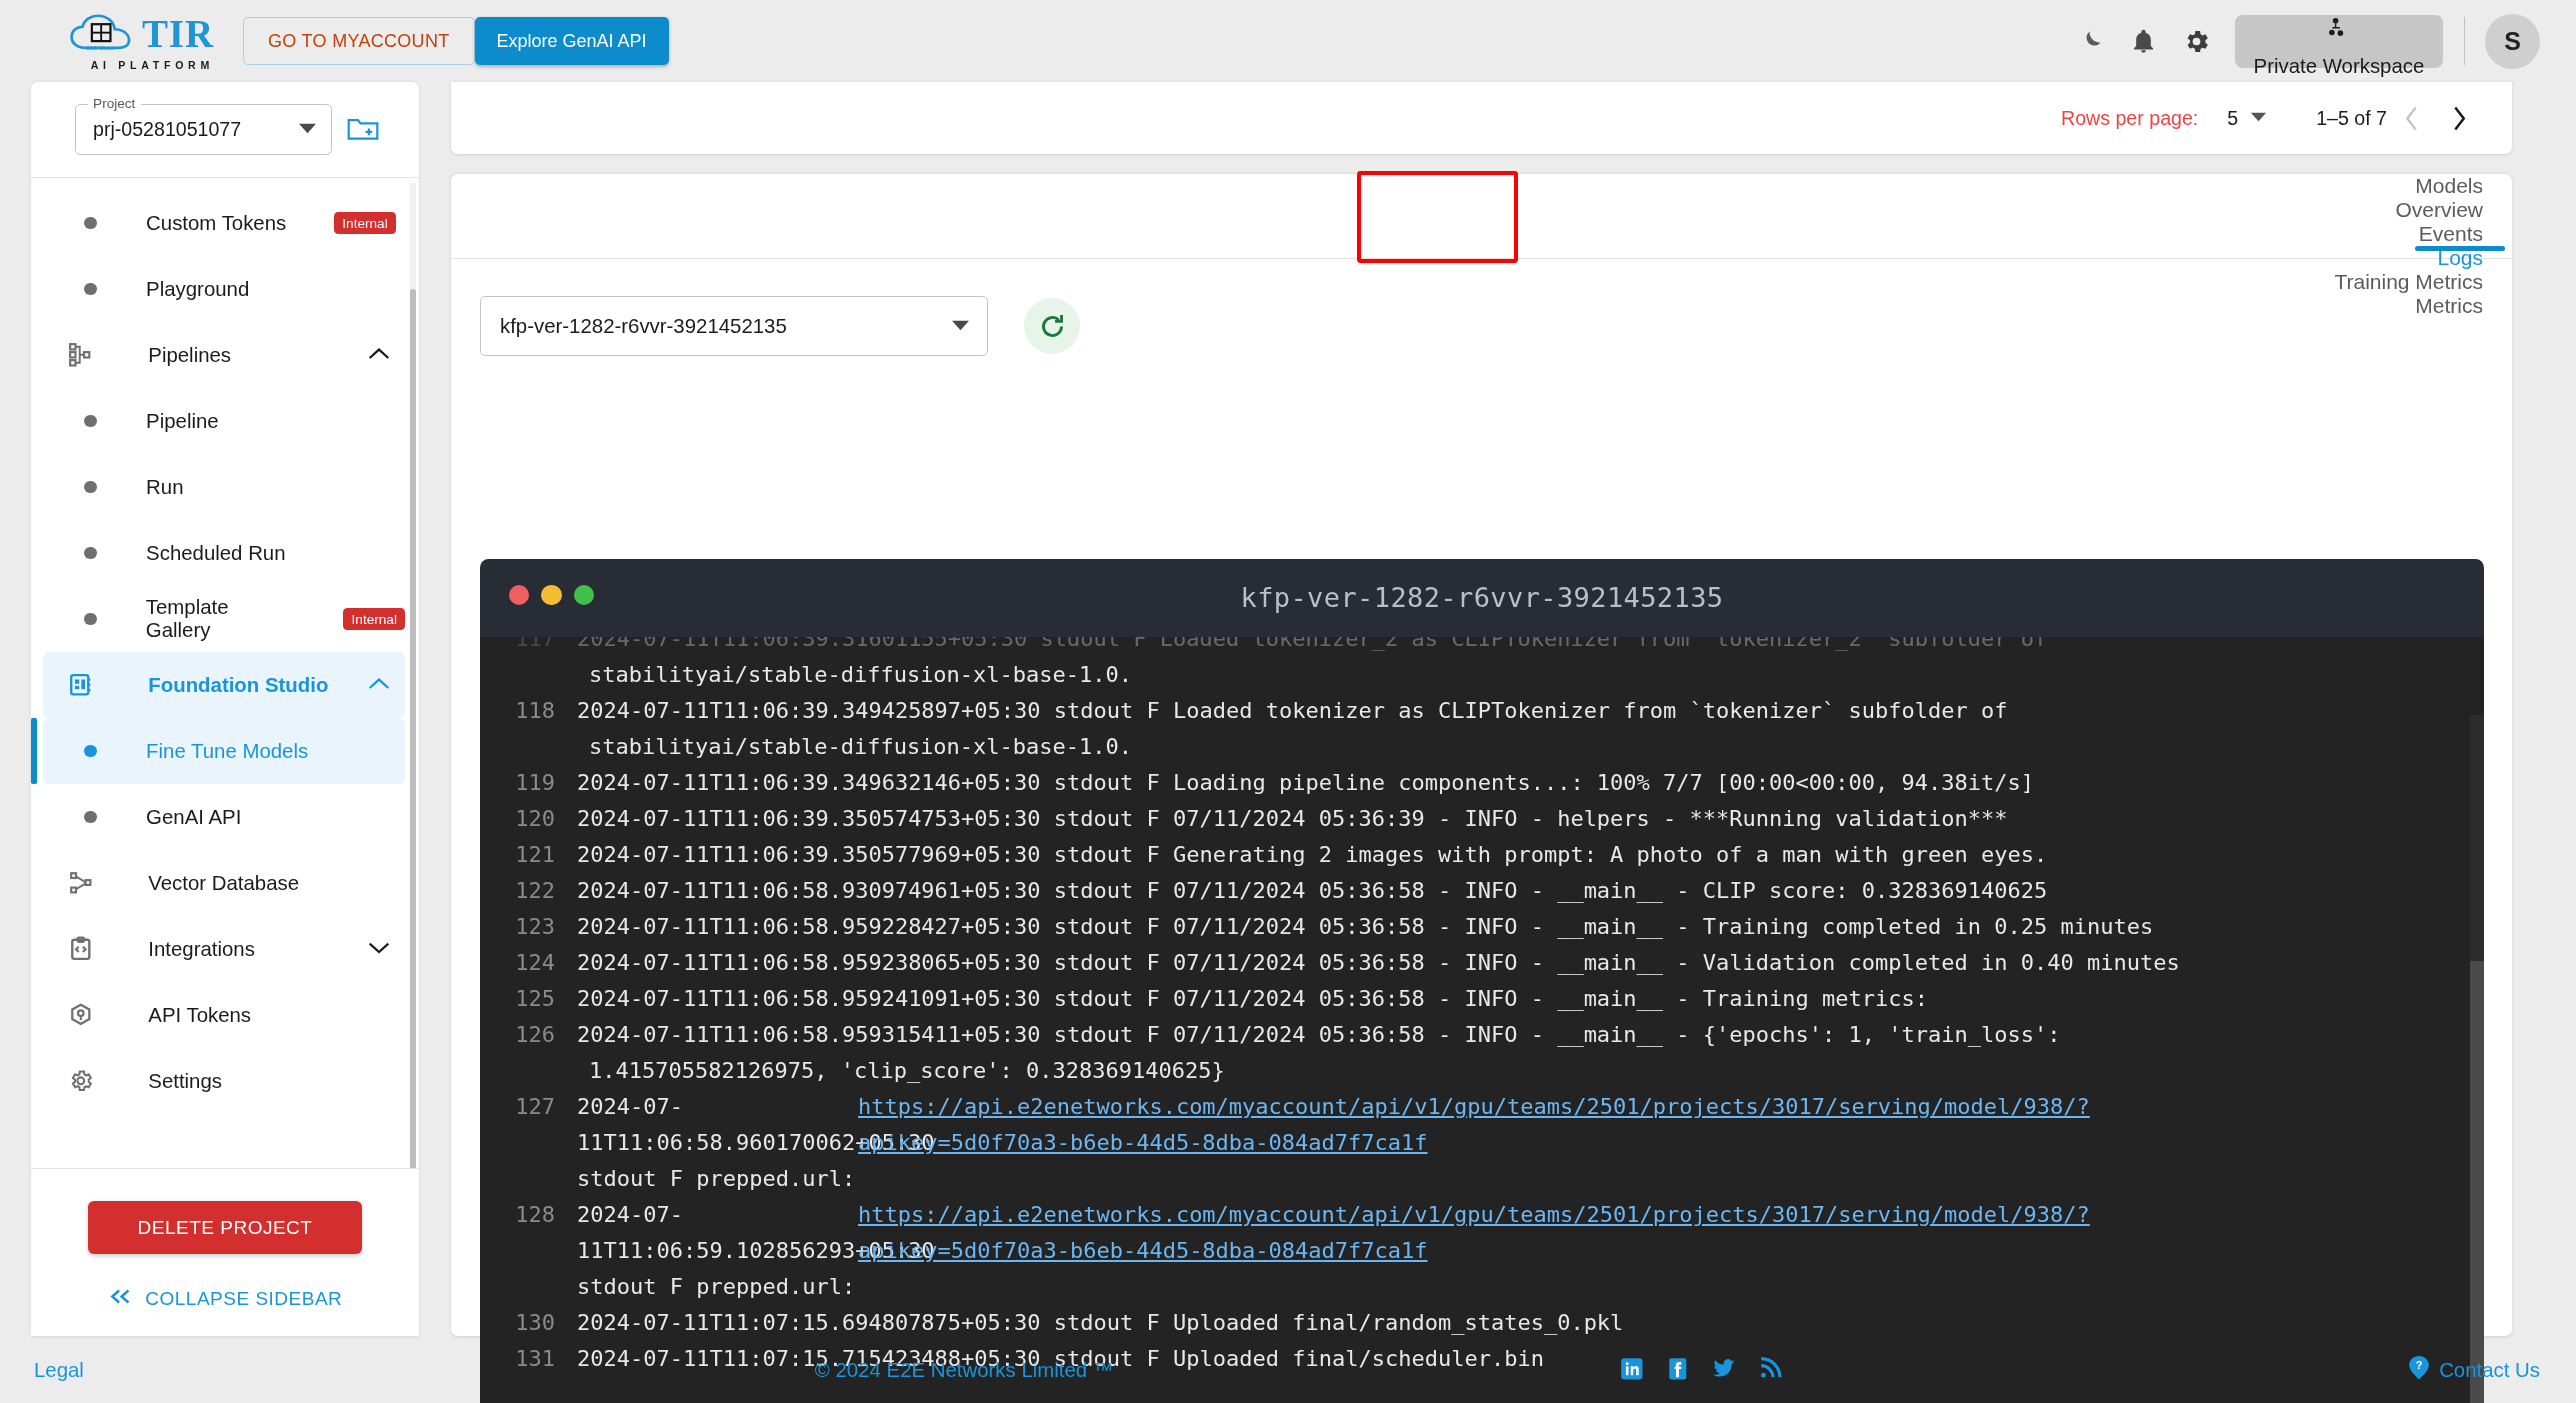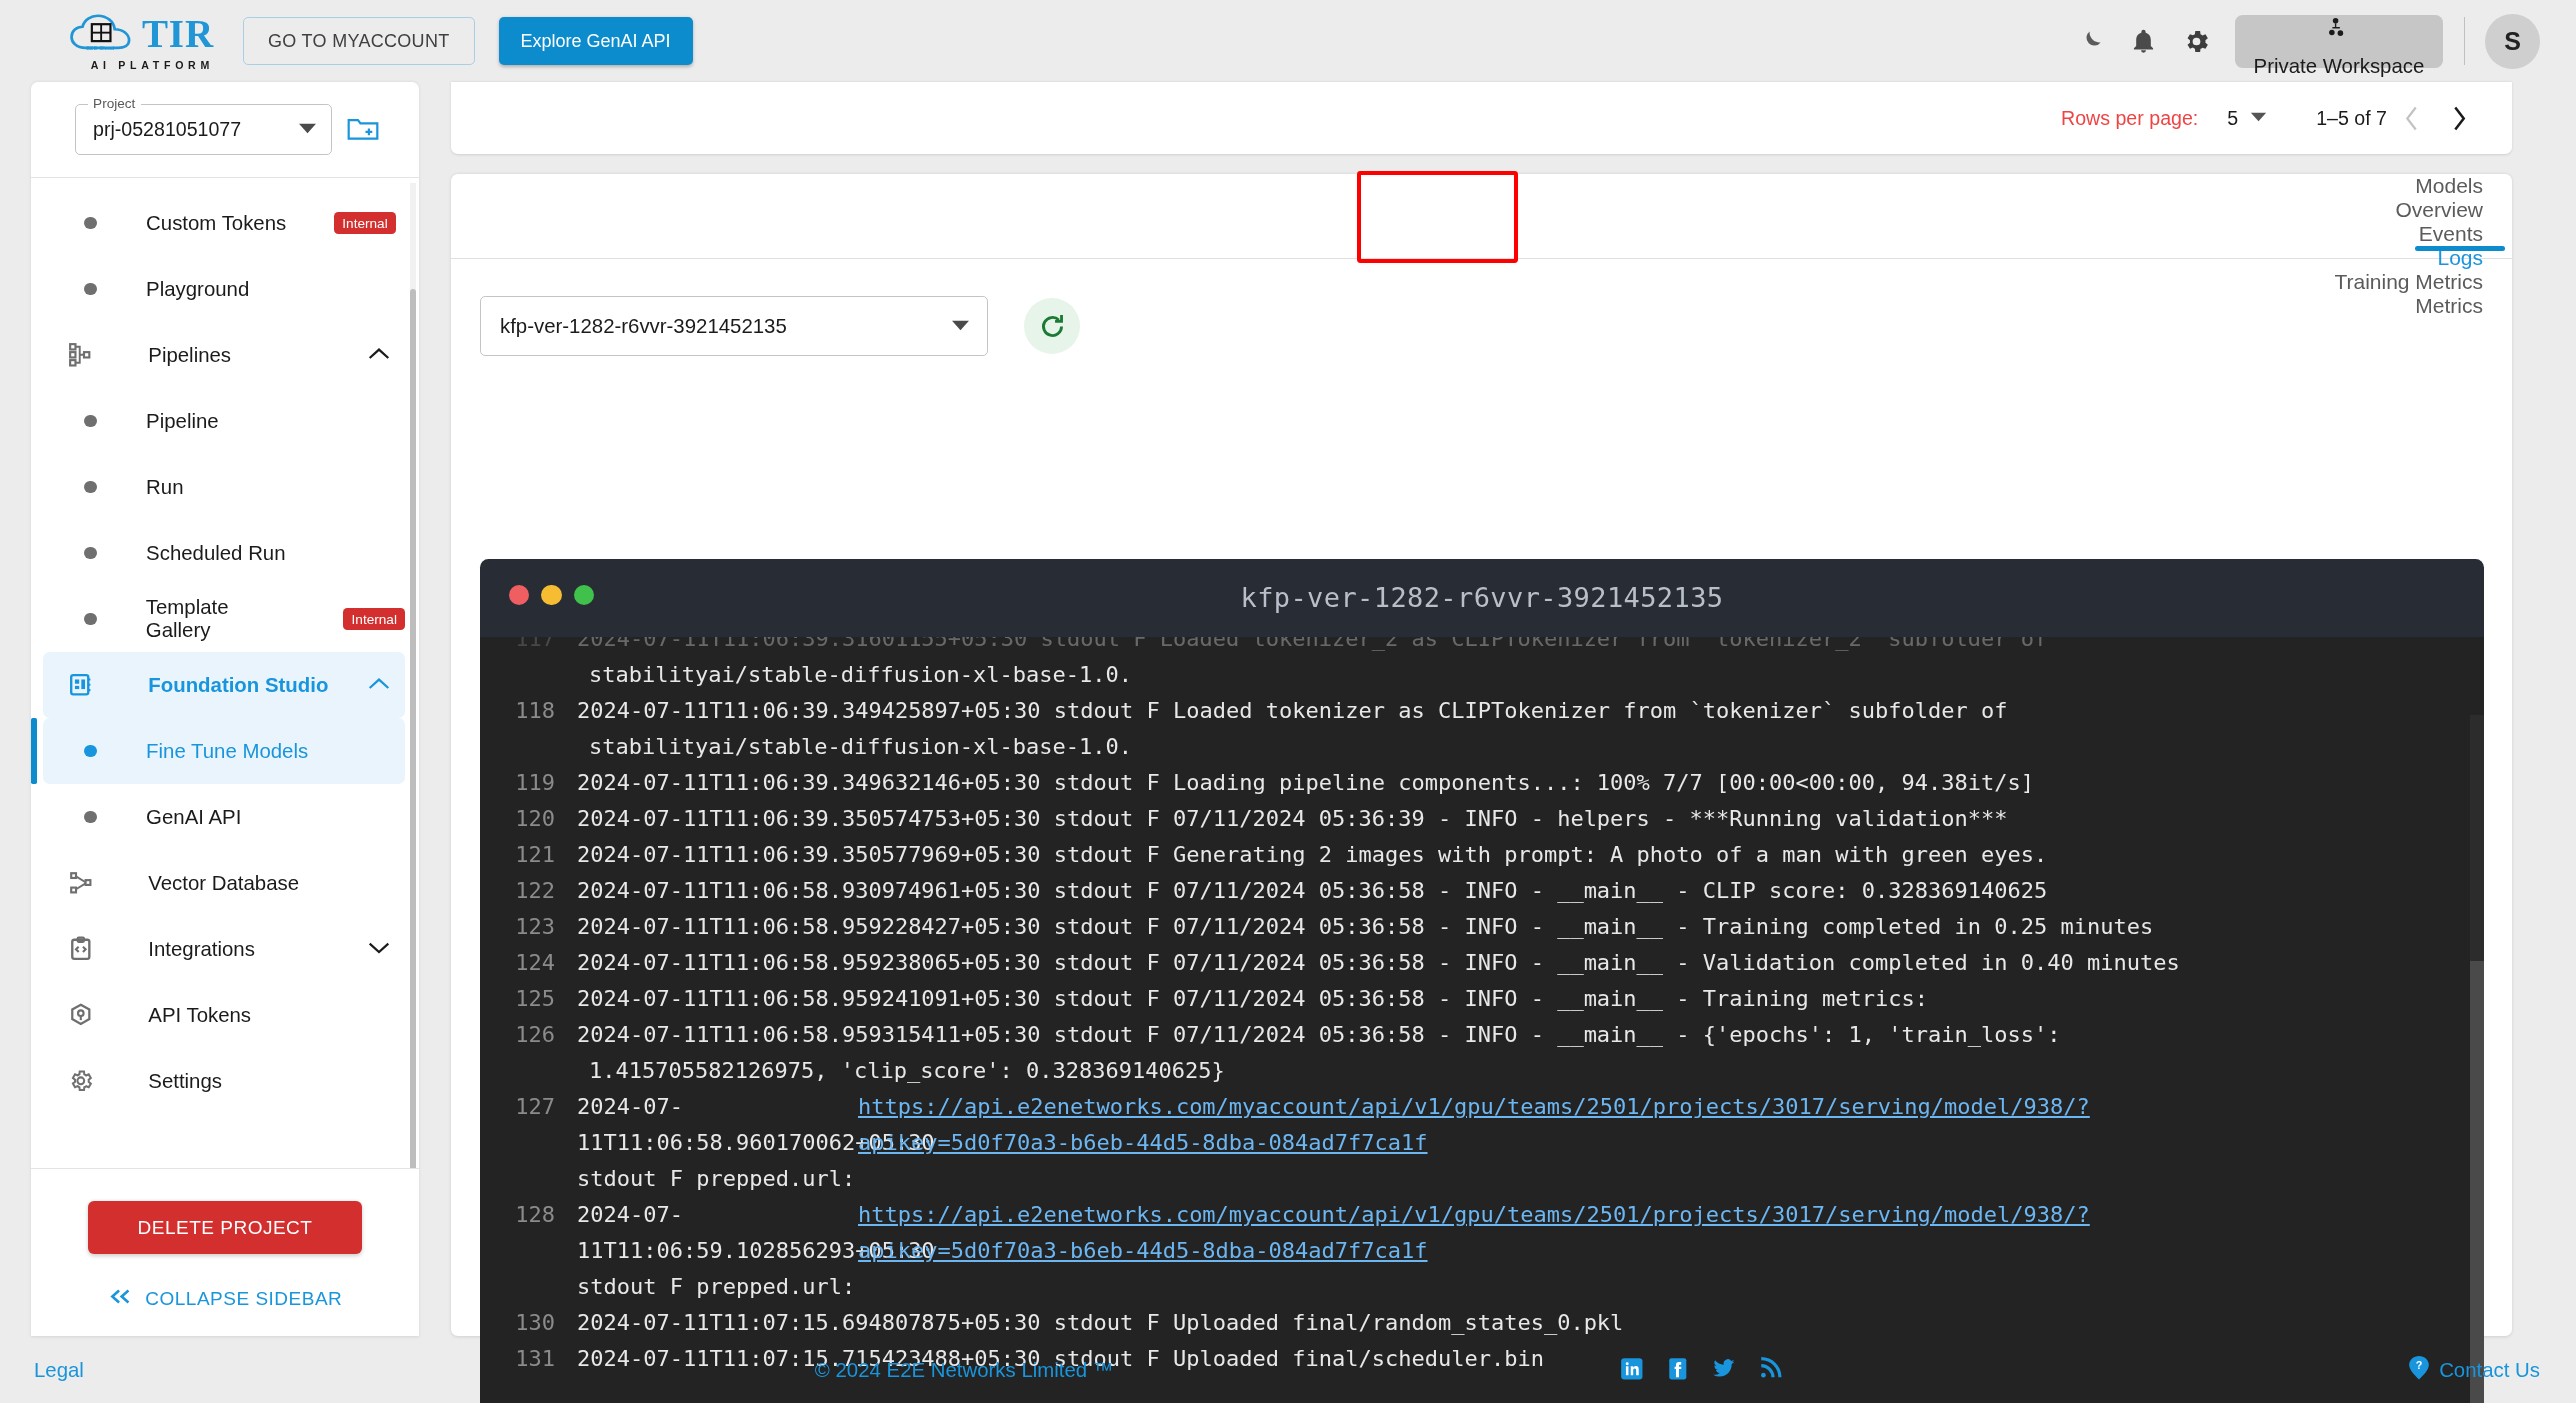--- a/index.html
+++ b/index.html
@@ -19,25 +19,25 @@
   .logo-wrap { display: flex; flex-direction: column; align-items: flex-end; margin-left: 44px; width: 170px; }
   .logo-row { display: flex; align-items: center; gap: 6.8px; }
   .cloud-icon { position: relative; width: 66px; height: 39px; }
   .cloud-icon svg { position: absolute; top: 0; left: 0; }
   .tir-text { font-family: "Liberation Serif", serif; font-size: 39px; font-weight: bold; color: #2196d6; letter-spacing: 0.9px; }
   .platform-text { font-size: 10.6px; font-weight: bold; letter-spacing: 4.7px; color: #1b1b1b; margin-top: 2.6px; margin-left: 3.4px; }
 
   .btn-outline {
     margin-left: 29px; height: 48px; padding: 0 24px;
     border: 0.9px solid #a8cfe6; border-radius: 5.1px; background: #ececec;
-    color: #404040; font-size: 18px; letter-spacing: 0.3px; cursor: pointer;
+    color: #c2410c; font-size: 18px; letter-spacing: 0.3px; cursor: pointer;
     display: flex; align-items: center; justify-content: center;
   }
   .btn-primary {
-    margin-left: 24px; height: 48px; padding: 0 22px;
+    height: 48px; padding: 0 22px;
     border: none; border-radius: 5.1px; background: #0c8ccd; color: #fff;
     font-size: 18px; cursor: pointer; box-shadow: 0 1.7px 3.4px rgba(0,0,0,.25);
     display: flex; align-items: center; justify-content: center;
   }
   .topbar-right { margin-left: auto; display: flex; align-items: center; gap: 0; padding-right: 36px; }
   .icon-btn { width: 53px; height: 53px; display: flex; align-items: center; justify-content: center; cursor: pointer; }
   .ws-pill {
     display: flex; align-items: center; gap: 12px; height: 53px;
     padding: 0 19px; border-radius: 7.7px; background: #c6c6c6;
     margin-left: 12px; cursor: pointer; flex-direction: column;

